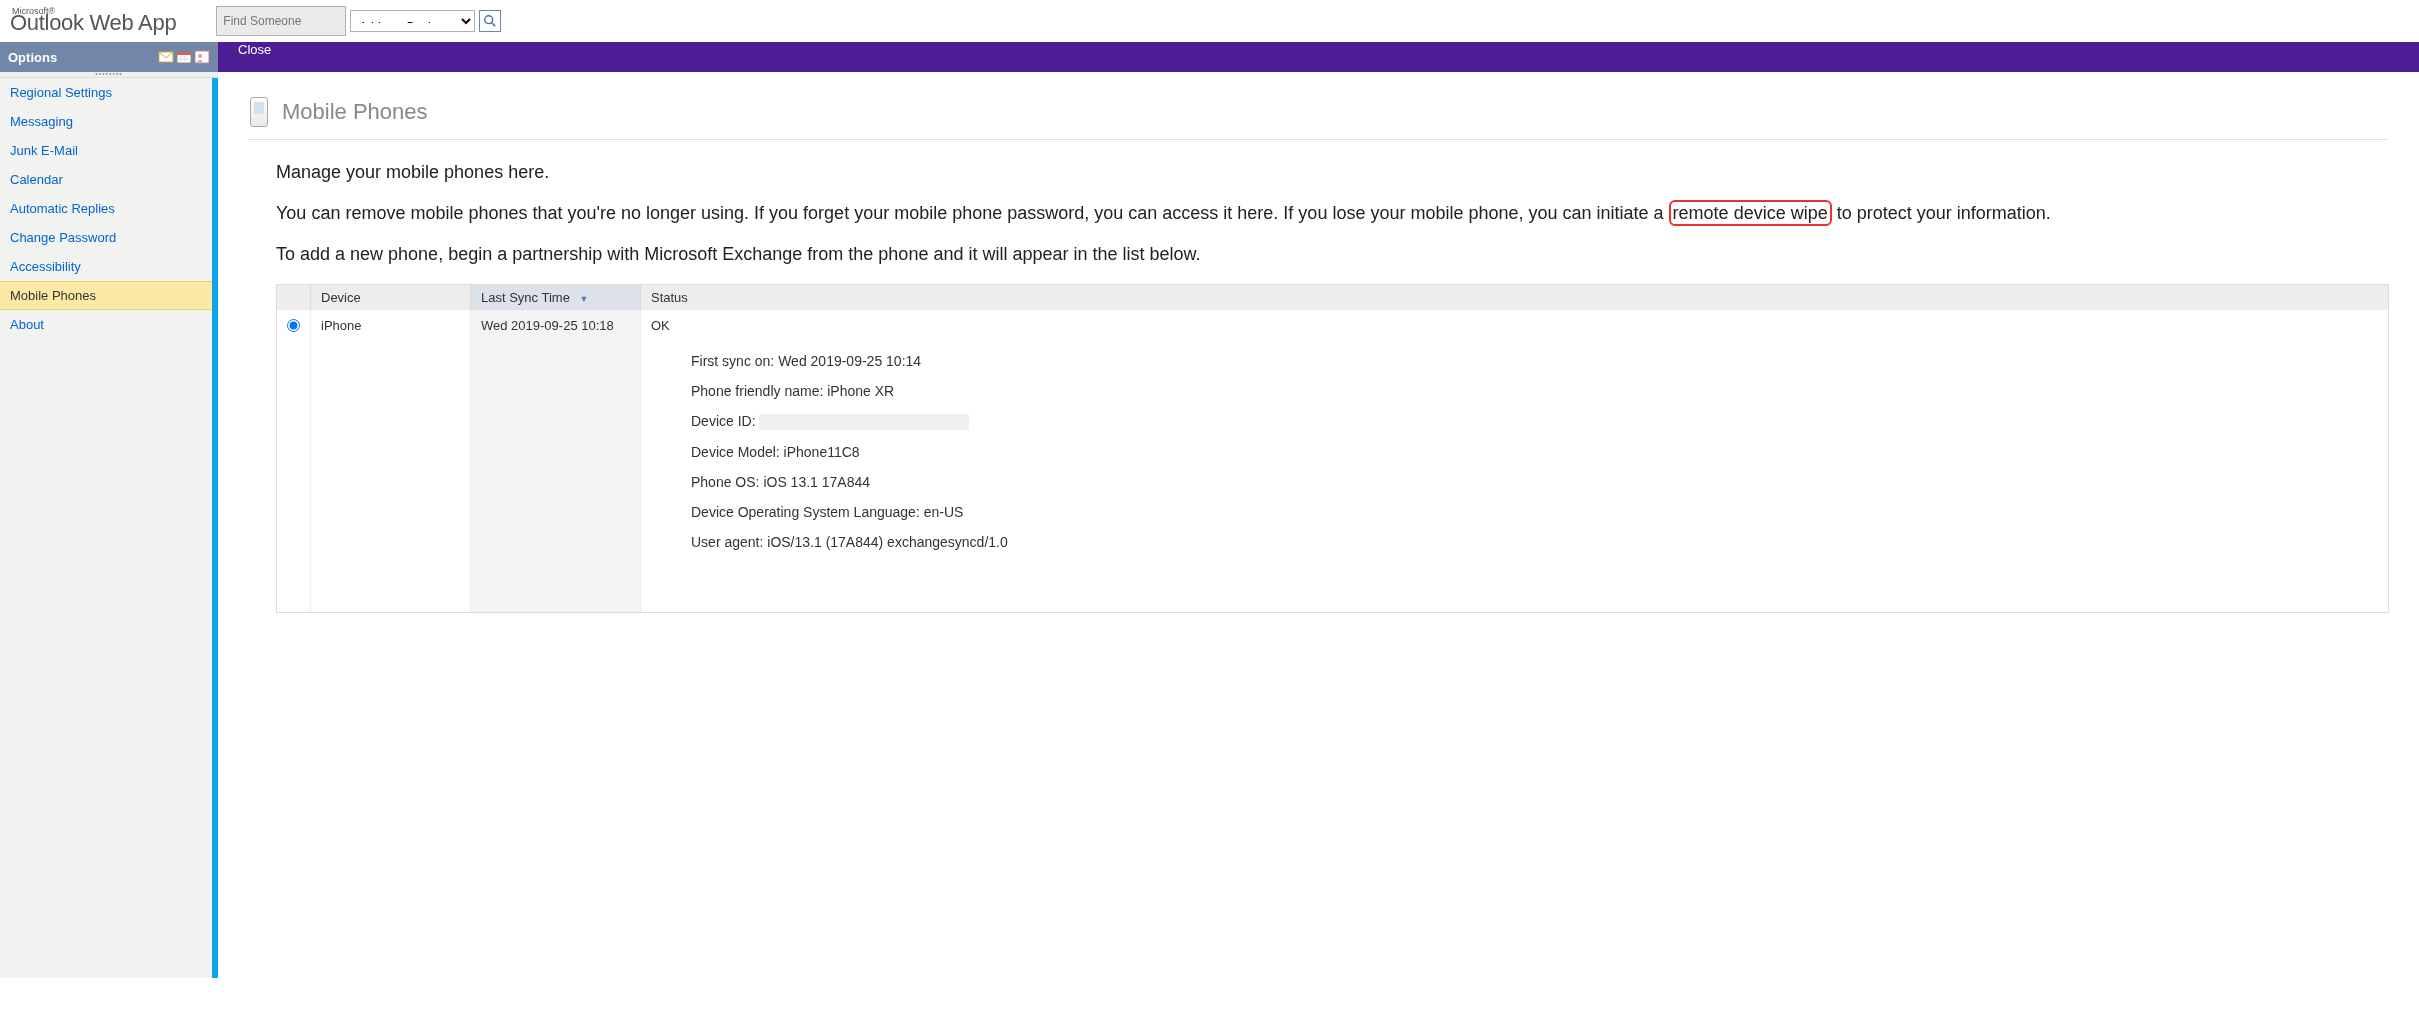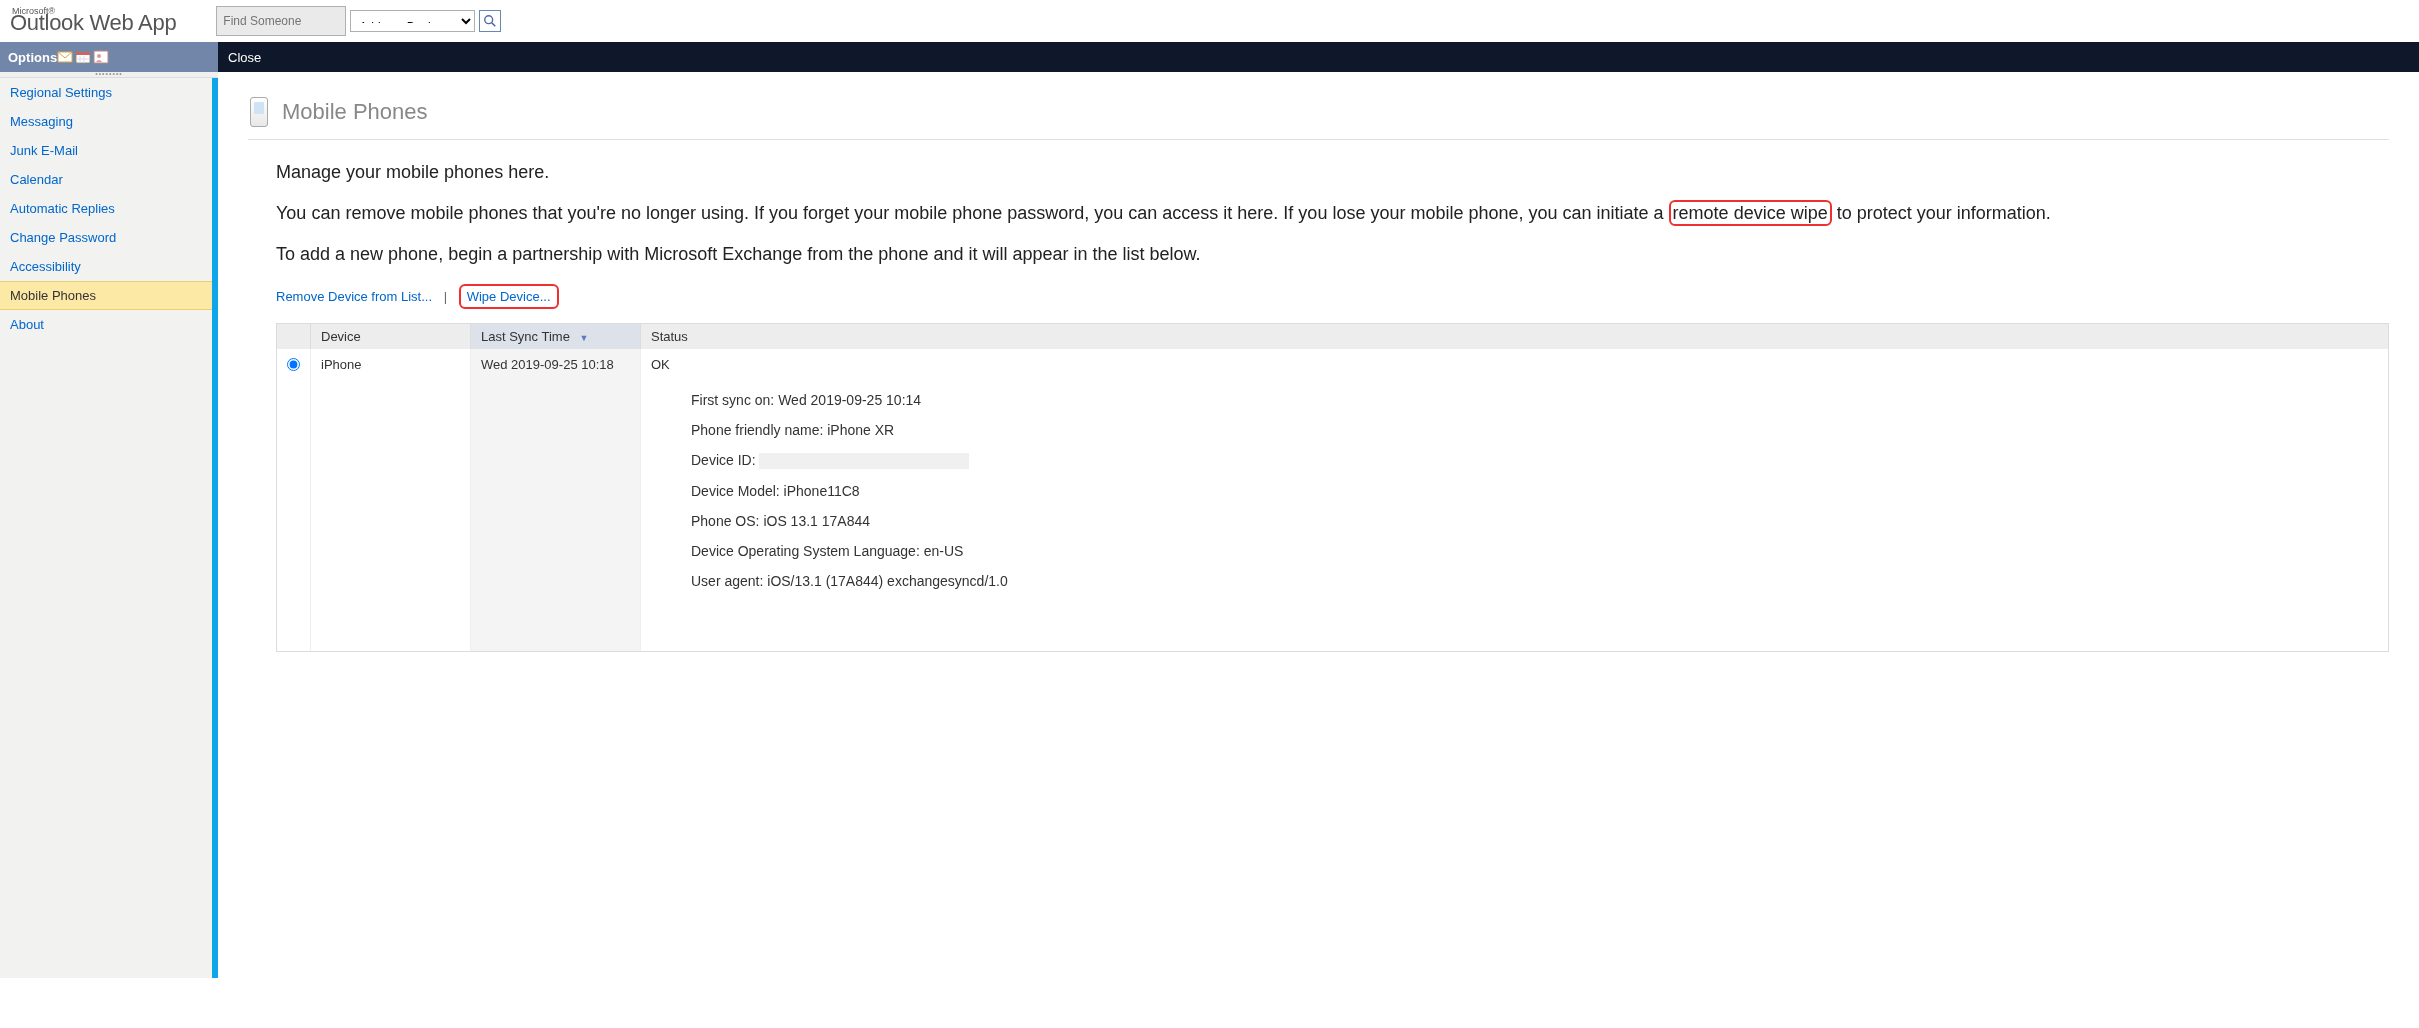--- a/index.html
+++ b/index.html
@@ -23,32 +23,32 @@
   margin-left: 4px; width: 22px; height: 22px; border: 1px solid #6a86b3;
   background: #fff; display: inline-flex; align-items: center; justify-content: center;
   cursor: pointer;
 }
 .search-btn svg { width: 14px; height: 14px; }
 
 .layout { display: flex; width: 100%; }
 .sidebar { width: 218px; flex-shrink: 0; }
 .sb-header {
   background: #7186a8; color: #fff; display: flex; align-items: center;
-  padding: 0 8px; height: 30px; font-size: 13px;
+  justify-content: space-between; padding: 0 8px; height: 30px; font-size: 13px;
   font-weight: bold;
 }
 .sb-icons { display: flex; gap: 2px; }
 .sb-icons span { width: 16px; height: 14px; display: inline-block; }
 .sb-drag { height: 6px; background: #f0f0f0; border-bottom: 1px solid #ddd; text-align: center; font-size: 7px; color: #999; letter-spacing: 1px; overflow: hidden; line-height: 4px;}
 .sb-items { background: #f2f2f0; border-right: 6px solid #0ea5e9; min-height: 900px; }
 .sb-item { display: block; padding: 7px 10px; font-size: 13px; color: #0066cc; cursor: pointer; }
 .sb-item.selected { background: #fce9a6; color: #333; border-top: 1px solid #e8d070; border-bottom: 1px solid #e8d070; padding: 6px 10px; }
 
 .main { flex: 1; }
-.m-header { background: #0f172a; color: #fff; height: 30px; display: flex; align-items: center; padding: 0 10px; font-size: 13px; }
+.m-header { background: #4c1d95; color: #fff; height: 30px; display: flex; padding: 0 20px; font-size: 13px; }
 .m-header a { color: #fff; }
 .content { padding: 25px 30px 30px 30px; }
 
 .page-title-row { display: flex; align-items: center; gap: 14px; border-bottom: 1px solid #e0e0e0; padding-bottom: 12px; margin-bottom: 20px; padding-left: 0;}
 .phone-icon { width: 18px; height: 30px; border: 1px solid #aaa; border-radius: 3px; background: linear-gradient(#fff, #e8e8e8); position: relative; margin-left:2px;}
 .phone-icon::before { content: ""; position: absolute; top: 4px; left: 3px; right: 3px; height: 12px; background: #cfe3f5; border-radius: 1px; }
 .page-title { font-size: 22px; color: #888; font-weight: normal; }
 
 .intro p { font-size: 18px; color: #222; margin-bottom: 16px; line-height: 1.4; padding-left: 28px; }
 .intro .highlight-box { border: 2px solid #f03030; border-radius: 6px; padding: 1px 2px; color: #222; }
@@ -156,27 +156,20 @@
       </div>
 
       <div class="intro">
         <p>Manage your mobile phones here.</p>
         <p>
           <span>You can remove mobile phones that you're no longer using. If you forget your mobile phone password, you can access it here. If you lose your mobile phone, you can initiate a </span><span class="highlight-box">remote device wipe</span><span> to protect your information.</span>
         </p>
         <p>To add a new phone, begin a partnership with Microsoft Exchange from the phone and it will appear in the list below.</p>
       </div>
 
-      <div class="action-row">
-        <a>Remove Device from List...</a>
-        <span class="sep">|</span>
-        <span class="wipe-highlight">
-          <a>Wipe Device...</a>
-        </span>
-      </div>
 
       <div class="table-wrap">
         <table>
           <thead>
             <tr>
               <th class="col-radio"></th>
               <th class="col-device">Device</th>
               <th class="col-sync sorted">
                 <span>Last Sync Time</span>
                 <span class="sort-arrow">▼</span>

